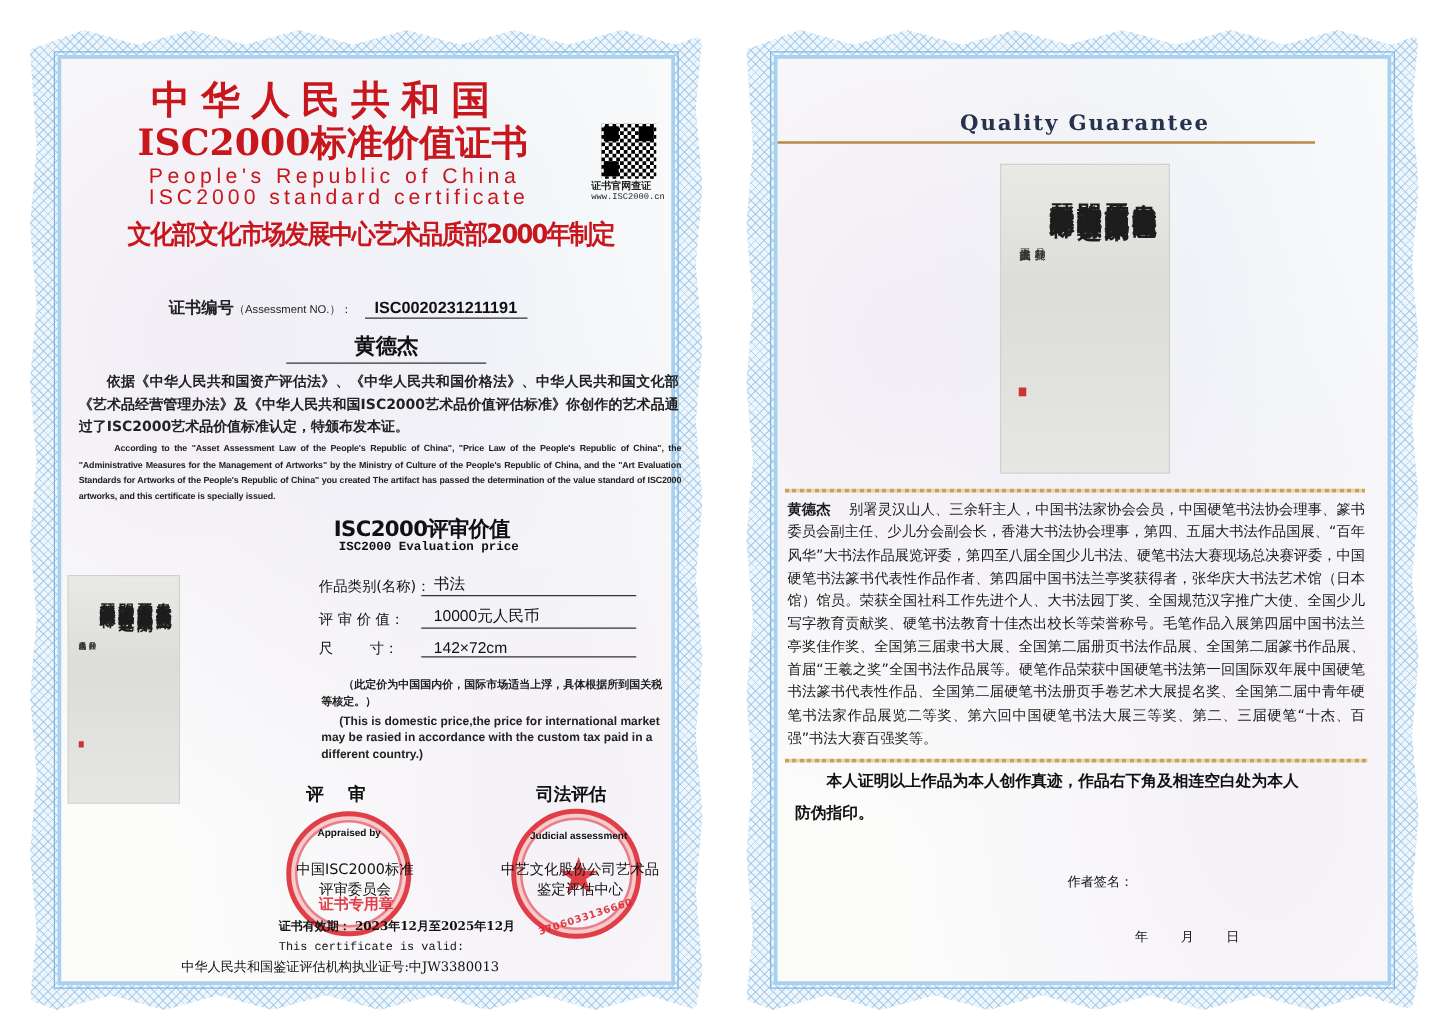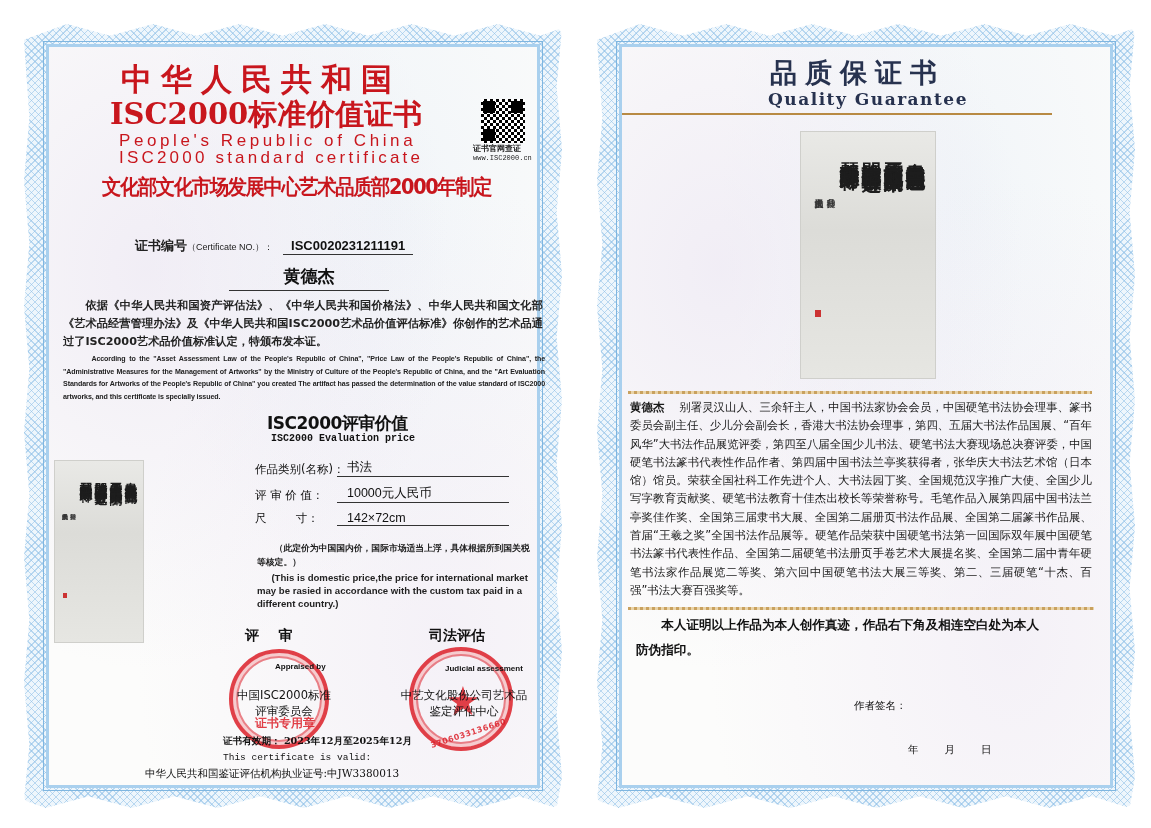--- a/index.html
+++ b/index.html
@@ -73,21 +73,21 @@
   .note-cn { font-size: 8.8px; font-weight: bold; line-height: 14px; text-indent: 2em; color: #222; }
   .note-en { font-family: "Liberation Sans", sans-serif; font-size: 9.6px; font-weight: bold; line-height: 13px; text-indent: 1.5em; color: #222; }
 
   .sec-title { font-size: 14px; font-weight: bold; white-space: nowrap; }
   .seal {
     position: absolute; border-radius: 50%; border: 4px solid rgba(220,30,40,.85);
     box-shadow: inset 0 0 0 3px rgba(255,255,255,.6), inset 0 0 0 5px rgba(220,30,40,.55);
   }
   .seal-star { position: absolute; color: rgba(220,30,40,.85); font-size: 40px; line-height: 1; }
   .seal-ring { position: absolute; color: rgba(220,30,40,.85); font-weight: bold; font-size: 10px; white-space: nowrap; }
-  .over-small { font-family: "Liberation Sans", sans-serif; font-size: 8px; font-weight: bold; white-space: nowrap; color: #111; padding-left: 21px; }
+  .over-small { font-family: "Liberation Sans", sans-serif; font-size: 8px; font-weight: bold; white-space: nowrap; color: #111; }
   .over-cn { font-size: 11.5px; white-space: nowrap; text-align: center; line-height: 16px; color: #111; }
   .valid { font-family: "DejaVu Serif", serif; font-size: 9.6px; font-weight: bold; white-space: nowrap; }
   .valid-en { font-family: "Liberation Mono", monospace; font-size: 9.5px; white-space: nowrap; }
   .license { font-family: "DejaVu Serif", serif; font-size: 10.5px; white-space: nowrap; }
 
   
   .artwork {
     position: absolute; background: linear-gradient(180deg, #e9e9e6, #dcdcd8 40%, #e6e6e2);
     border: 1px solid #cfcfcb; overflow: hidden;
   }
@@ -121,21 +121,21 @@
       <div class="abs" style="left:424px; top:52px; width:60px; text-align:left;">
         <div class="qr" style="margin:0 auto;"></div>
         <div class="qr-cap">证书官网查证</div>
         <div class="qr-url">www.ISC2000.cn</div>
       </div>
 
       <div class="abs t-red-cn2" style="left:53px; top:126px;">文化部文化市场发展中心艺术品质部2000年制定</div>
 
       <div class="abs" style="left:86px; top:190px; display:flex; align-items:flex-end; gap:10px;">
         <span class="cert-label">
-          <span>证书编号</span><small>（Certificate NO.）：</small>
+          <span>证书编号</span><small>（Assessment NO.）：</small>
         </span>
         <span class="cert-no">ISC0020231211191</span>
       </div>
 
       <div class="abs holder" style="left:180px; top:218px;">黄德杰</div>
 
       <div class="abs cn-para" style="left:14px; top:250px; width:480px;">依据《中华人民共和国资产评估法》、《中华人民共和国价格法》、中华人民共和国文化部《艺术品经营管理办法》及《中华人民共和国ISC2000艺术品价值评估标准》你创作的艺术品通过了ISC2000艺术品价值标准认定，特颁布发本证。</div>
       <div class="abs en-para" style="left:14px; top:306px; width:482px;">According to the "Asset Assessment Law of the People's Republic of China", "Price Law of the People's Republic of China", the "Administrative Measures for the Management of Artworks" by the Ministry of Culture of the People's Republic of China, and the "Art Evaluation Standards for Artworks of the People's Republic of China" you created The artifact has passed the determination of the value standard of ISC2000 artworks, and this certificate is specially issued.</div>
 
       <div class="artwork" style="left:5px; top:413px; width:90px; height:183px;">
@@ -195,21 +195,20 @@
 
     </div>
   </div>
 </div>
 
 <div class="sheet right">
   <div class="guilloche"></div>
   <div class="frame">
     <div class="inner">
 
-      <div class="abs qg-title" style="left:148px; top:8px;">品质保证书</div>
       <div class="abs qg-sub" style="left:146px; top:42px;">Quality Guarantee</div>
       <div class="gold-line" style="left:0; top:66px; width:430px;"></div>
 
       <div class="artwork" style="left:178px; top:84px; width:136px; height:248px;">
         <div class="art-col" style="right:6px; font-size:19.5px;">皇帝青高臺出日登色開三</div>
         <div class="art-col" style="right:28px; font-size:19.5px;">晉雲山皆北陵風雨自東來關</div>
         <div class="art-col" style="right:50px; font-size:19.5px;">門誰能識河上傳翁古且欲近</div>
         <div class="art-col" style="right:72px; font-size:19.5px;">琴彭澤寧陶醉菊岑杯</div>
         <div class="art-inscr" style="right:98px; top:60px; font-size:9px;">癸卯秋月</div>
         <div class="art-inscr" style="right:110px; top:60px; font-size:9px;">灵汉山人书于八桂</div>

